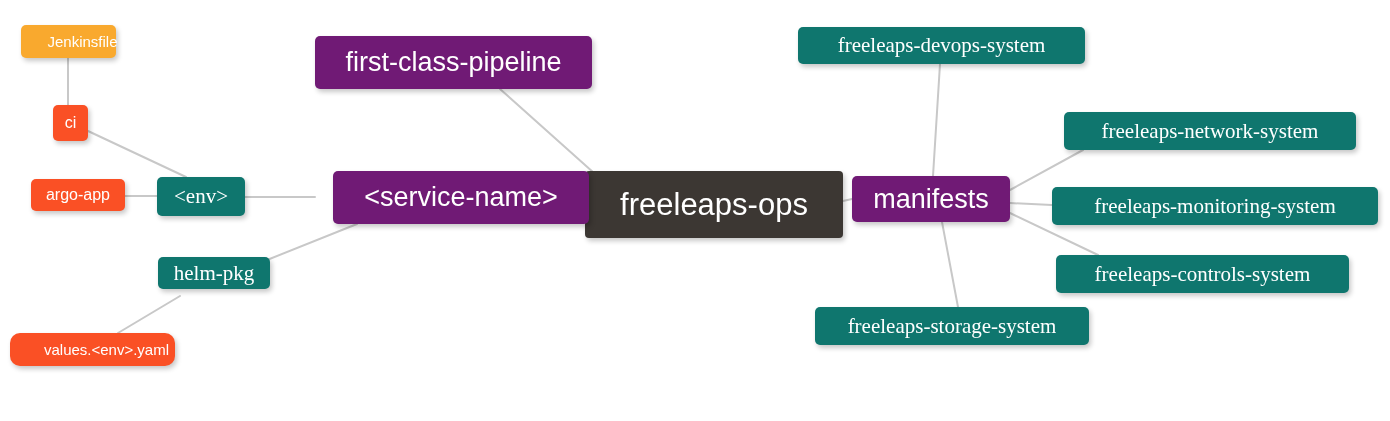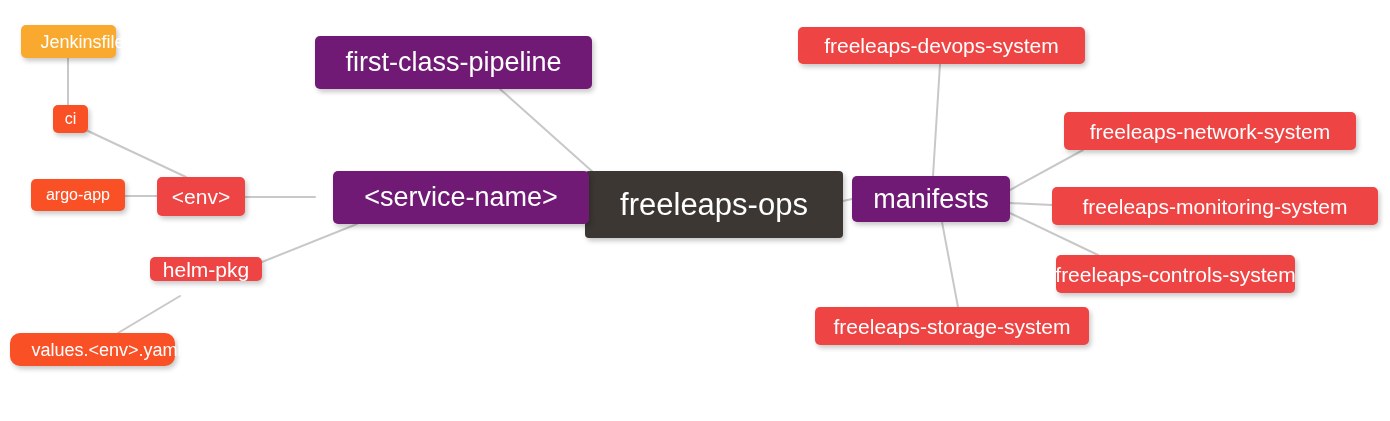--- a/index.html
+++ b/index.html
@@ -43,39 +43,40 @@
   }
   .node.root {
     background: #3c3733;
     font-size: 31px;
     border-radius: 4px;
   }
   .node.blue {
     background: #701a75;
   }
   .node.green {
-    background: #ef4444;
+    background: #0f766e;
+    font-family: Liberation Serif, serif;
   }
   .node.orange {
     background: #f9a92e;
   }
   .node.red {
     background: #fa5025;
   }
   .node.lvl1 {
     font-size: 27px;
   }
   .node.lvl2 {
     font-size: 21px;
   }
   .node.lvl3 {
     font-size: 16px;
   }
   .node.lvl4 {
-    font-size: 18px;
+    font-size: 15px;
     padding-left: 28px;
   }
 </style>
 </head>
 <body>
 
 <div id="mindmap">
   <svg id="edge-layer" viewBox="0 0 1390 421" xmlns="http://www.w3.org/2000/svg">
       <line x1="585" y1="204" x2="571" y2="197" stroke="#c8c8c8" stroke-width="2" stroke-linecap="round"></line>
       <line x1="594" y1="173" x2="500" y2="89" stroke="#c8c8c8" stroke-width="2" stroke-linecap="round"></line>
@@ -91,24 +92,24 @@
       <line x1="1010" y1="203" x2="1052" y2="205" stroke="#c8c8c8" stroke-width="2" stroke-linecap="round"></line>
       <line x1="1010" y1="213" x2="1098" y2="255" stroke="#c8c8c8" stroke-width="2" stroke-linecap="round"></line>
       <line x1="942" y1="222" x2="958" y2="307" stroke="#c8c8c8" stroke-width="2" stroke-linecap="round"></line>
     </svg>
   <div id="node-layer">
       <div class="node root" style="left: 585px; top: 171px; width: 258px; height: 67px;">freeleaps-ops</div>
       <div class="node blue lvl1" style="left: 333px; top: 171px; width: 256px; height: 53px;">&lt;service-name&gt;</div>
       <div class="node blue lvl1" style="left: 315px; top: 36px; width: 277px; height: 53px;">first-class-pipeline</div>
       <div class="node blue lvl1" style="left: 852px; top: 176px; width: 158px; height: 46px;">manifests</div>
       <div class="node green lvl2" style="left: 157px; top: 177px; width: 88px; height: 39px;">&lt;env&gt;</div>
-      <div class="node green lvl2" style="left: 150px; top: 257px; width: 112px; height: 24px;">helm-pkg</div>
-      <div class="node red lvl3" style="left: 53px; top: 105px; width: 35px; height: 28px;">ci</div>
+      <div class="node green lvl2" style="left: 158px; top: 257px; width: 112px; height: 32px;">helm-pkg</div>
+      <div class="node red lvl3" style="left: 53px; top: 105px; width: 35px; height: 36px;">ci</div>
       <div class="node red lvl3" style="left: 31px; top: 179px; width: 94px; height: 32px;">argo-app</div>
       <div class="node orange lvl4" style="left: 21px; top: 25px; width: 95px; height: 33px;">Jenkinsfile</div>
       <div class="node red lvl4" style="left: 10px; top: 333px; width: 165px; height: 33px; border-radius: 10px;">values.&lt;env&gt;.yaml</div>
       <div class="node green lvl2" style="left: 798px; top: 27px; width: 287px; height: 37px;">freeleaps-devops-system</div>
       <div class="node green lvl2" style="left: 1056px; top: 112px; width: 292px; height: 38px; margin-left: 8px;">freeleaps-network-system</div>
       <div class="node green lvl2" style="left: 1052px; top: 187px; width: 326px; height: 38px;">freeleaps-monitoring-system</div>
-      <div class="node green lvl2" style="left: 1056px; top: 255px; width: 239px; height: 38px;">freeleaps-controls-system</div>
+      <div class="node green lvl2" style="left: 1056px; top: 255px; width: 293px; height: 38px;">freeleaps-controls-system</div>
       <div class="node green lvl2" style="left: 815px; top: 307px; width: 274px; height: 38px;">freeleaps-storage-system</div>
     </div>
 </div>
 
 </body></html>

